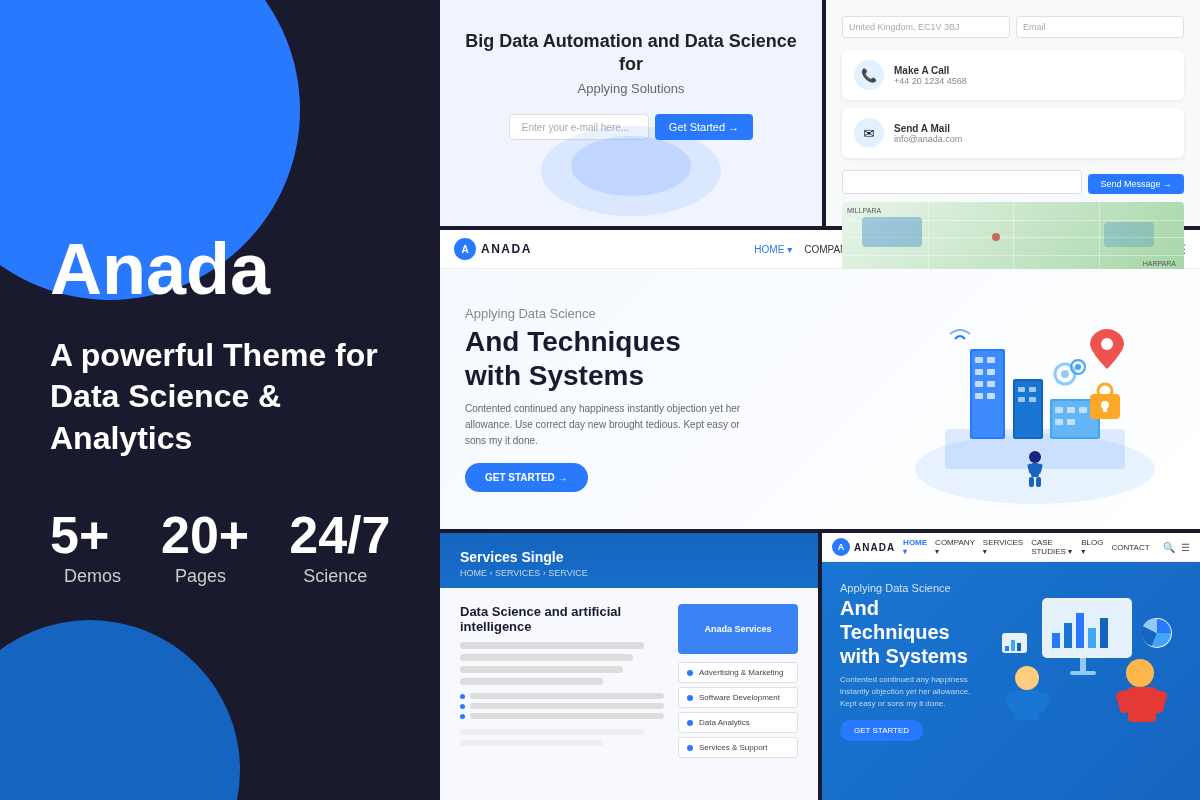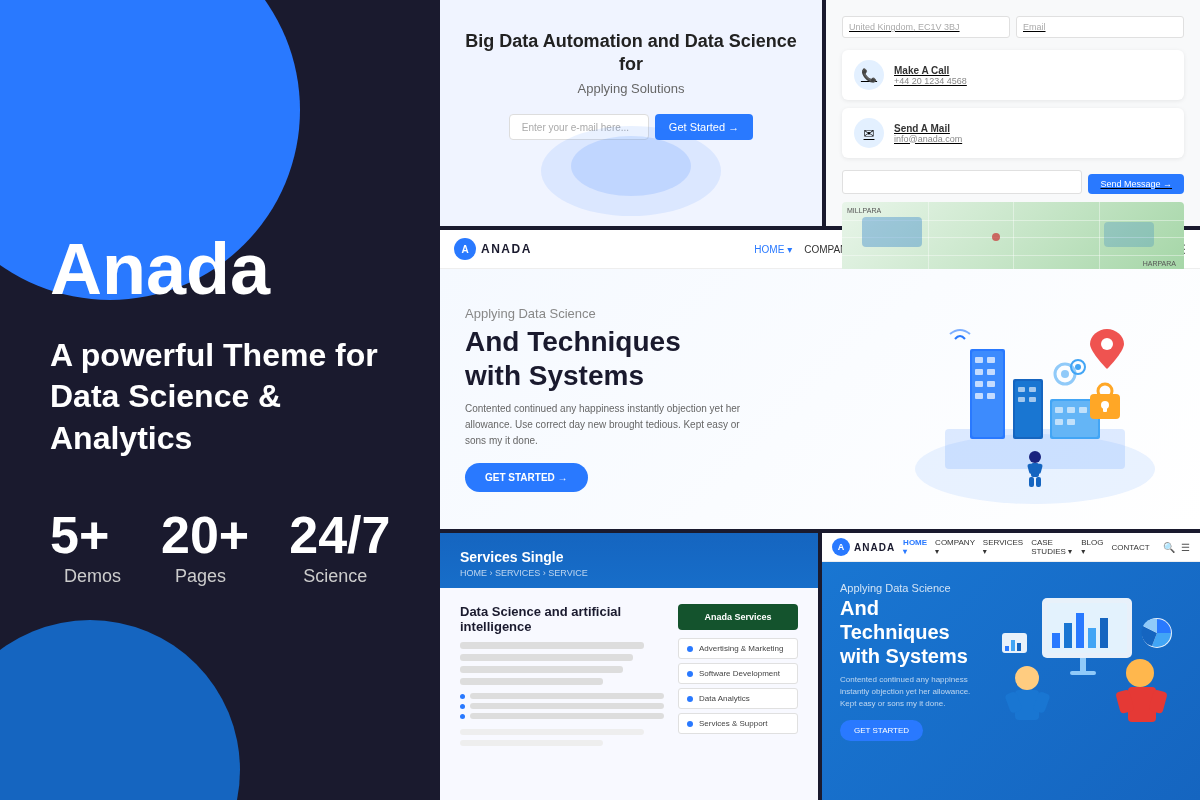--- a/index.html
+++ b/index.html
@@ -160,21 +160,20 @@
       transform: translateX(-50%);
     }
 
     
     .screenshot-top-right {
       background: #f8f9fa;
       padding: 16px;
       display: flex;
       flex-direction: column;
       gap: 8px;
-      text-decoration: underline;
     }
 
     .contact-header-row {
       display: flex;
       gap: 6px;
       margin-bottom: 4px;
     }
 
     .contact-field-mini {
       background: #fff;
@@ -341,23 +340,23 @@
       background: #ddd;
       border-radius: 3px;
       flex: 1;
     }
 
     .services-right-col {
       width: 120px;
     }
 
     .anada-services-card {
-      background: #14532d;
-      color: #fff;
-      padding: 8px 10px;
+      background: #3b82f6;
+      color: #fff;
+      padding: 20px 10px;
       border-radius: 4px;
       font-size: 9px;
       font-weight: 700;
       text-align: center;
       margin-bottom: 8px;
     }
 
     .service-list-item {
       display: flex;
       align-items: center;

